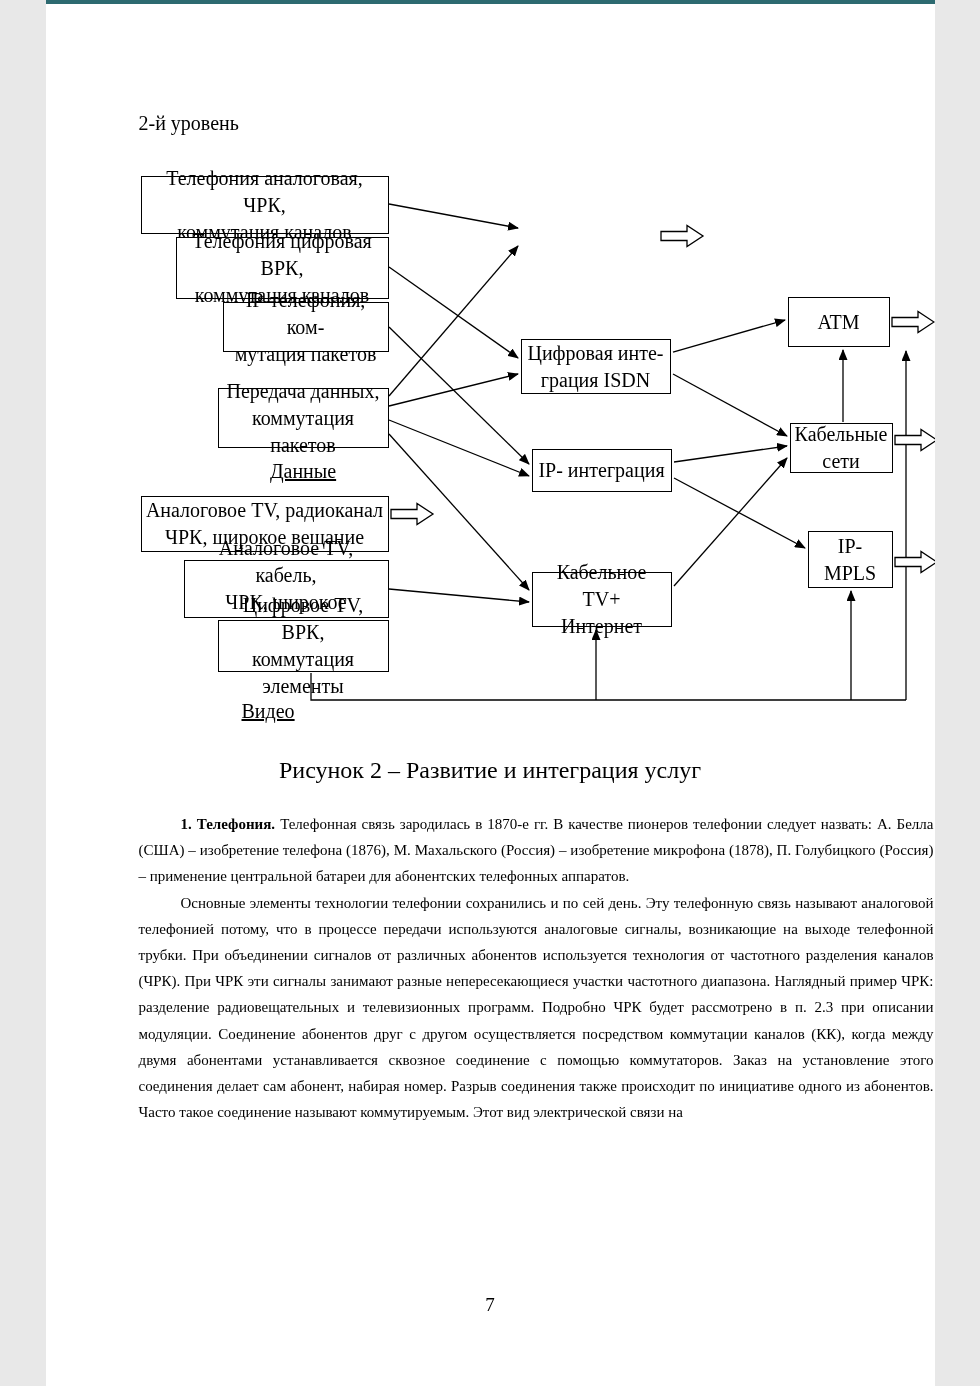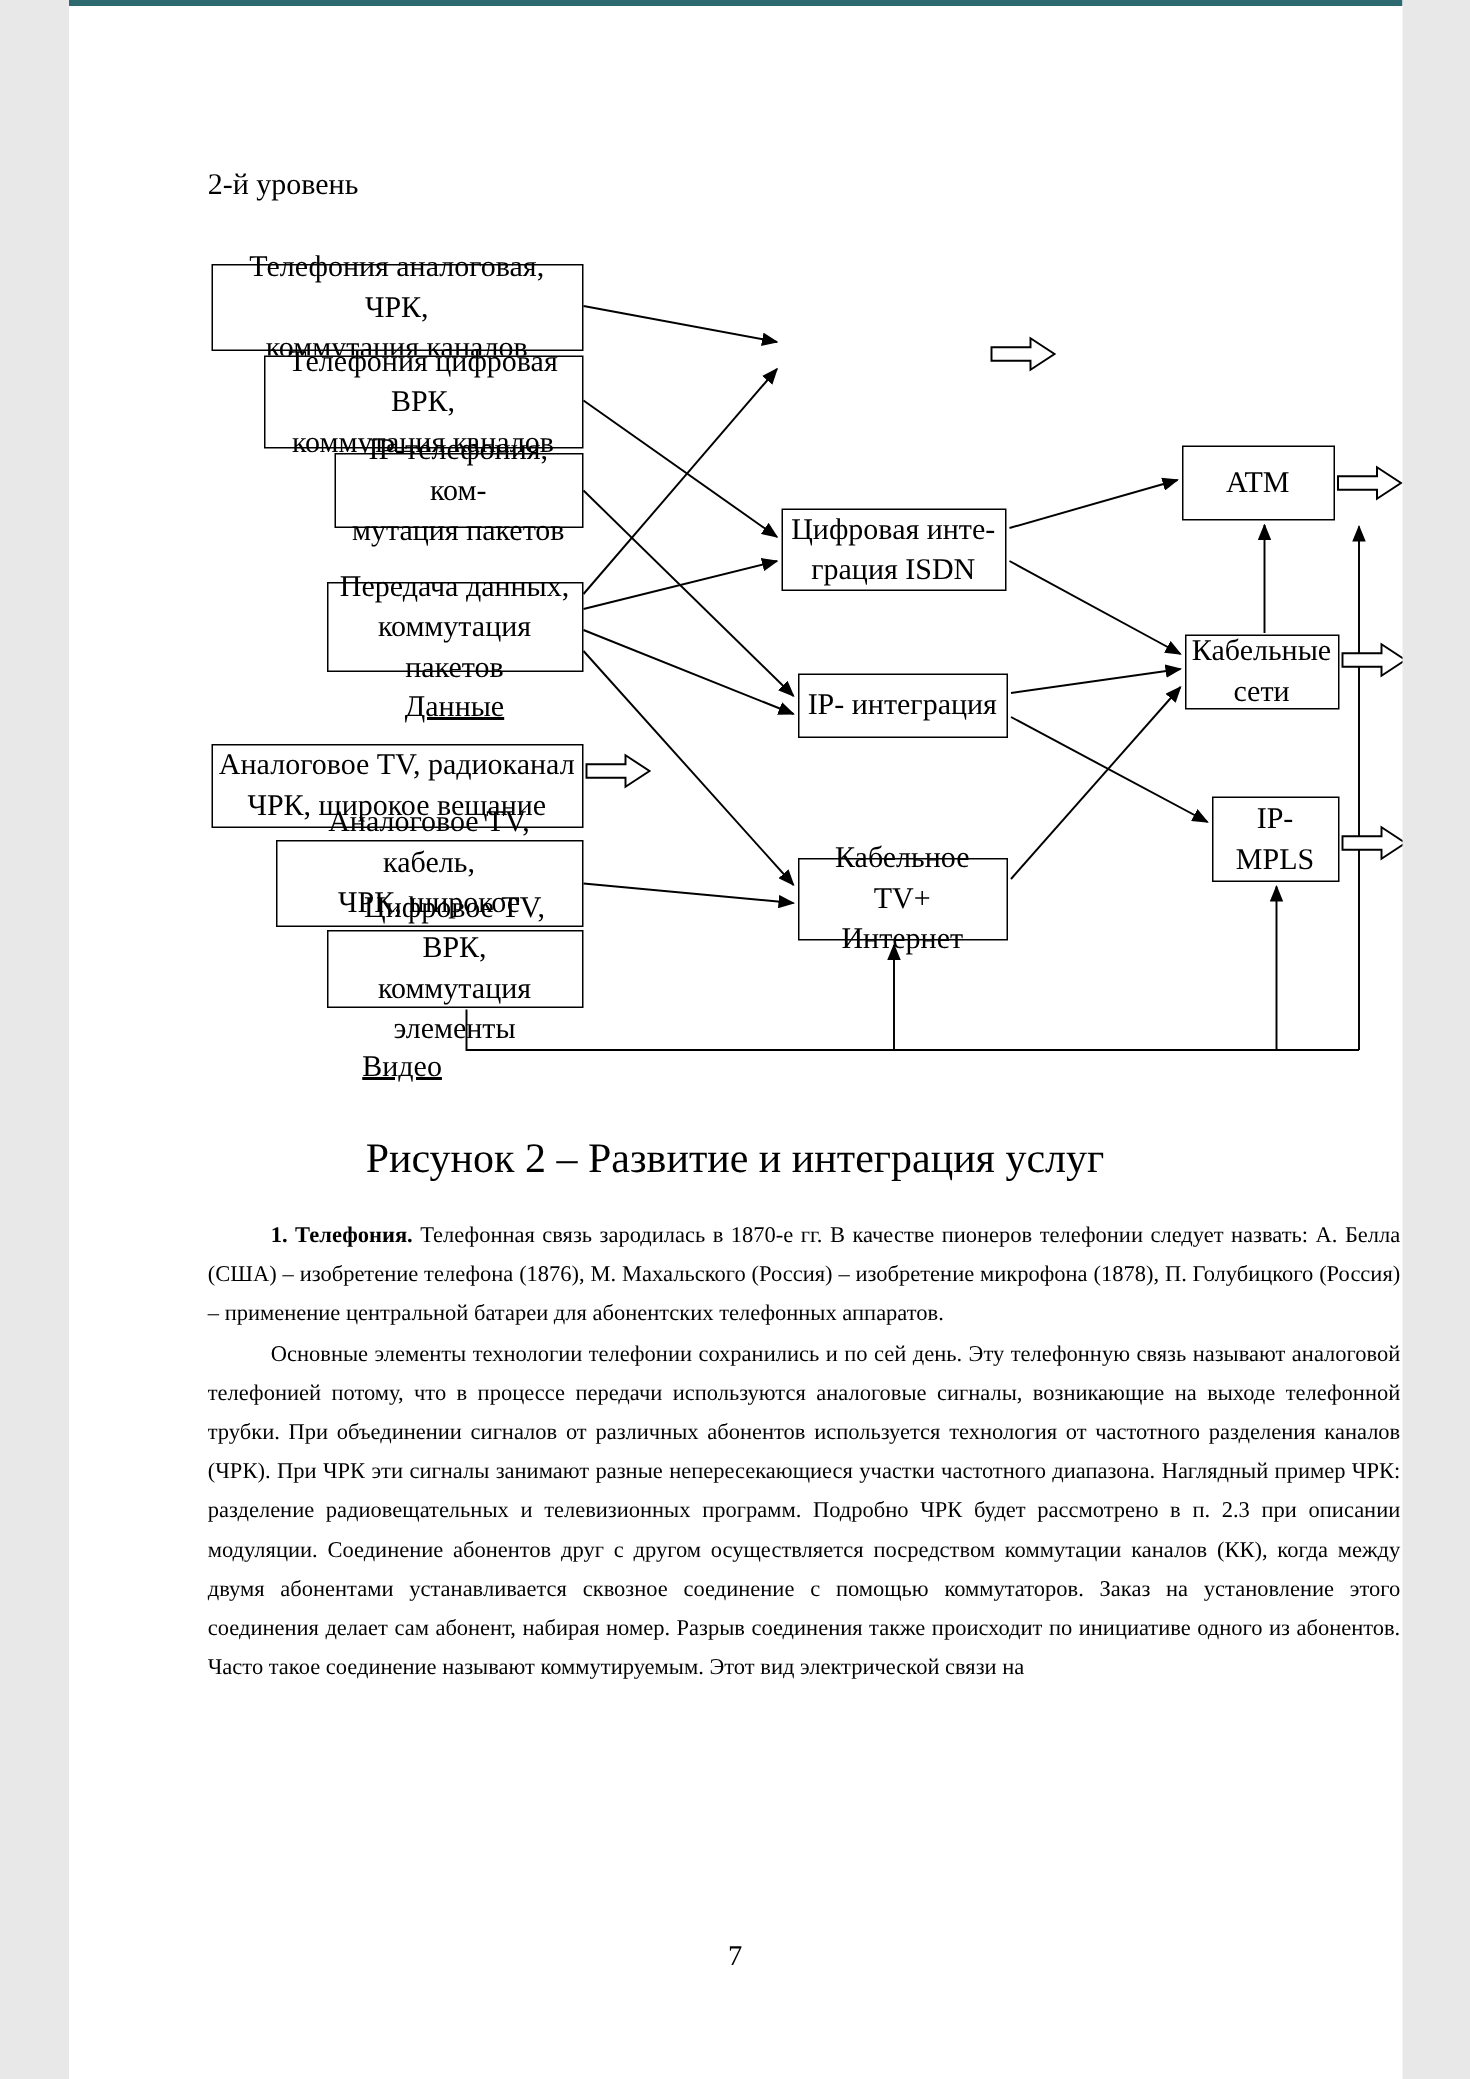--- a/index.html
+++ b/index.html
@@ -23,21 +23,21 @@
     text-align:center;
     font-size:20px;line-height:1.35;
     white-space:pre-line;
     padding:2px 4px;box-sizing:border-box;
     z-index:2;
   }
   .diagram-svg{position:absolute;top:0;left:0;z-index:3;pointer-events:none;}
   .dlabel{
     position:absolute;font-size:20px;text-decoration:underline;z-index:2;
   }
-  .caption{position:absolute;top:757px;left:0;width:100%;text-align:center;font-size:28px;}
+  .caption{position:absolute;top:757px;left:0;width:100%;text-align:center;font-size:24px;}
   .body-text{
     position:absolute;left:93px;top:811px;width:795px;
     font-size:15px;line-height:26.2px;text-align:justify;
   }
   .body-text p{margin:0;text-indent:42px;}
   .page-num{position:absolute;top:1294px;left:0;width:100%;text-align:center;font-size:19px;}
 </style>
 </head>
 <body>
 

